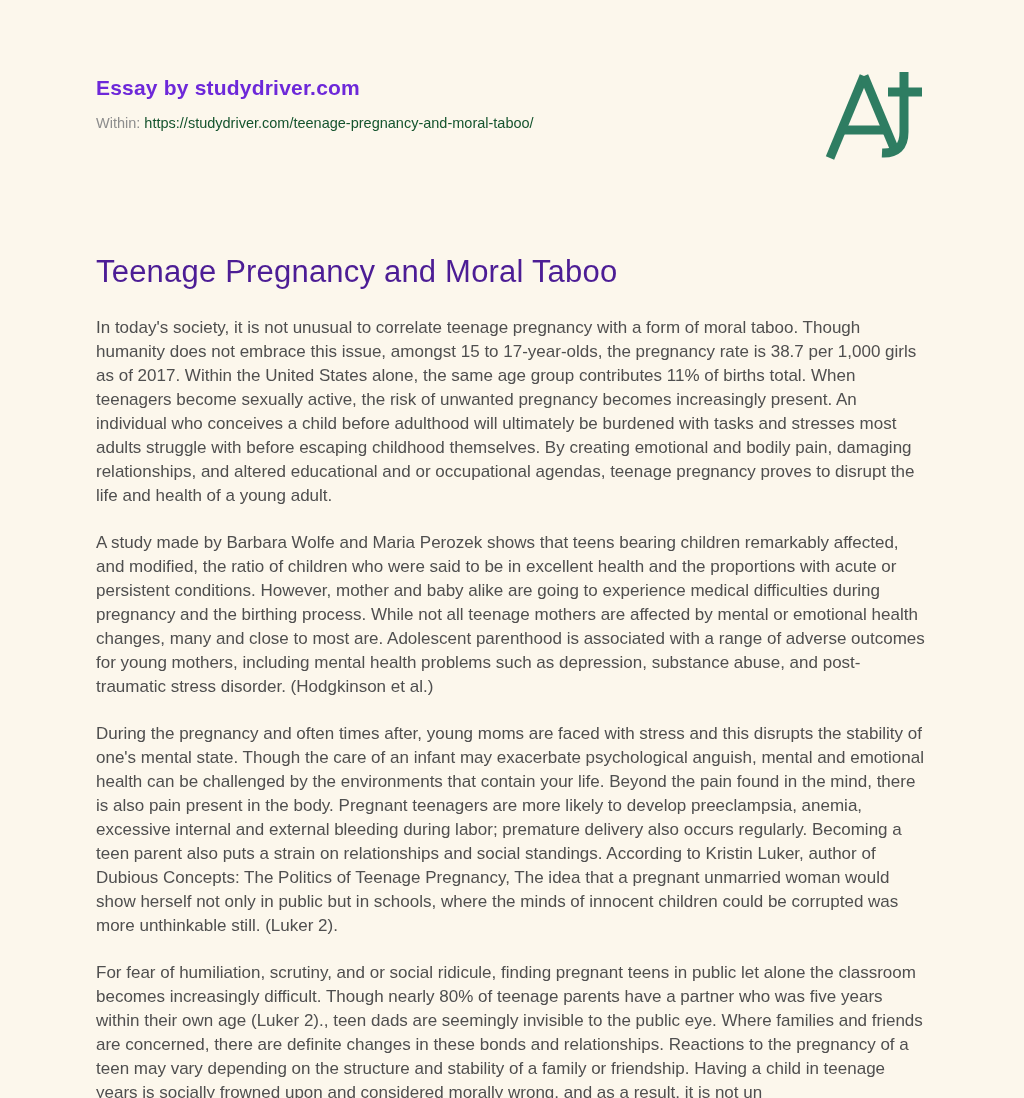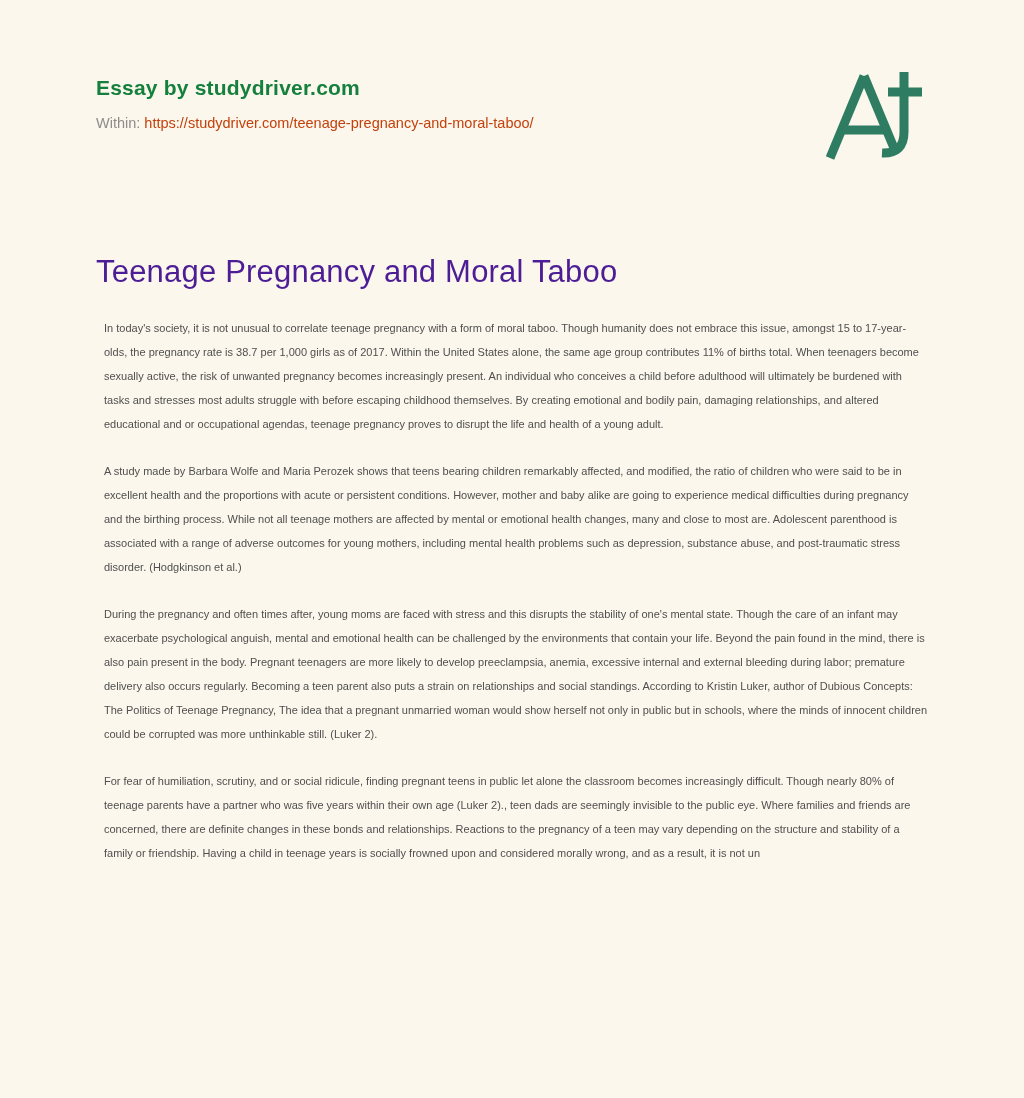--- a/index.html
+++ b/index.html
@@ -19,54 +19,54 @@
   }
   .header {
     padding-top: 76px;
     display: flex;
     justify-content: space-between;
     align-items: flex-start;
   }
   .essay-by {
     font-size: 21px;
     font-weight: 700;
-    color: #15803d;
+    color: #6d28d9;
     letter-spacing: 0.2px;
     margin: 0;
   }
   .source-line {
     margin-top: 15px;
     font-size: 14.5px;
     color: #8d8d8d;
   }
   .source-line a {
-    color: #c2410c;
+    color: #14532d;
     text-decoration: none;
   }
   .logo {
     width: 106px;
     height: 90px;
     flex: 0 0 auto;
     margin-top: -6px;
   }
   .article-title {
     margin: 94px 0 0 0;
     font-size: 31px;
     font-weight: 400;
     color: #4c1d95;
     letter-spacing: 0.2px;
   }
   .paragraphs {
     margin-top: 26px;
   }
   .paragraphs p {
-    font-size: 11px;
+    font-size: 17px;
     line-height: 24px;
     color: #4f4f4f;
-    margin: 0 0 23px 8px;
+    margin: 0 0 23px 0;
   }
 </style>
 </head>
 <body>
 
 <div class="page">
 
   <div class="header">
     <div class="header-left">
       <h1 class="essay-by">Essay by studydriver.com</h1>

